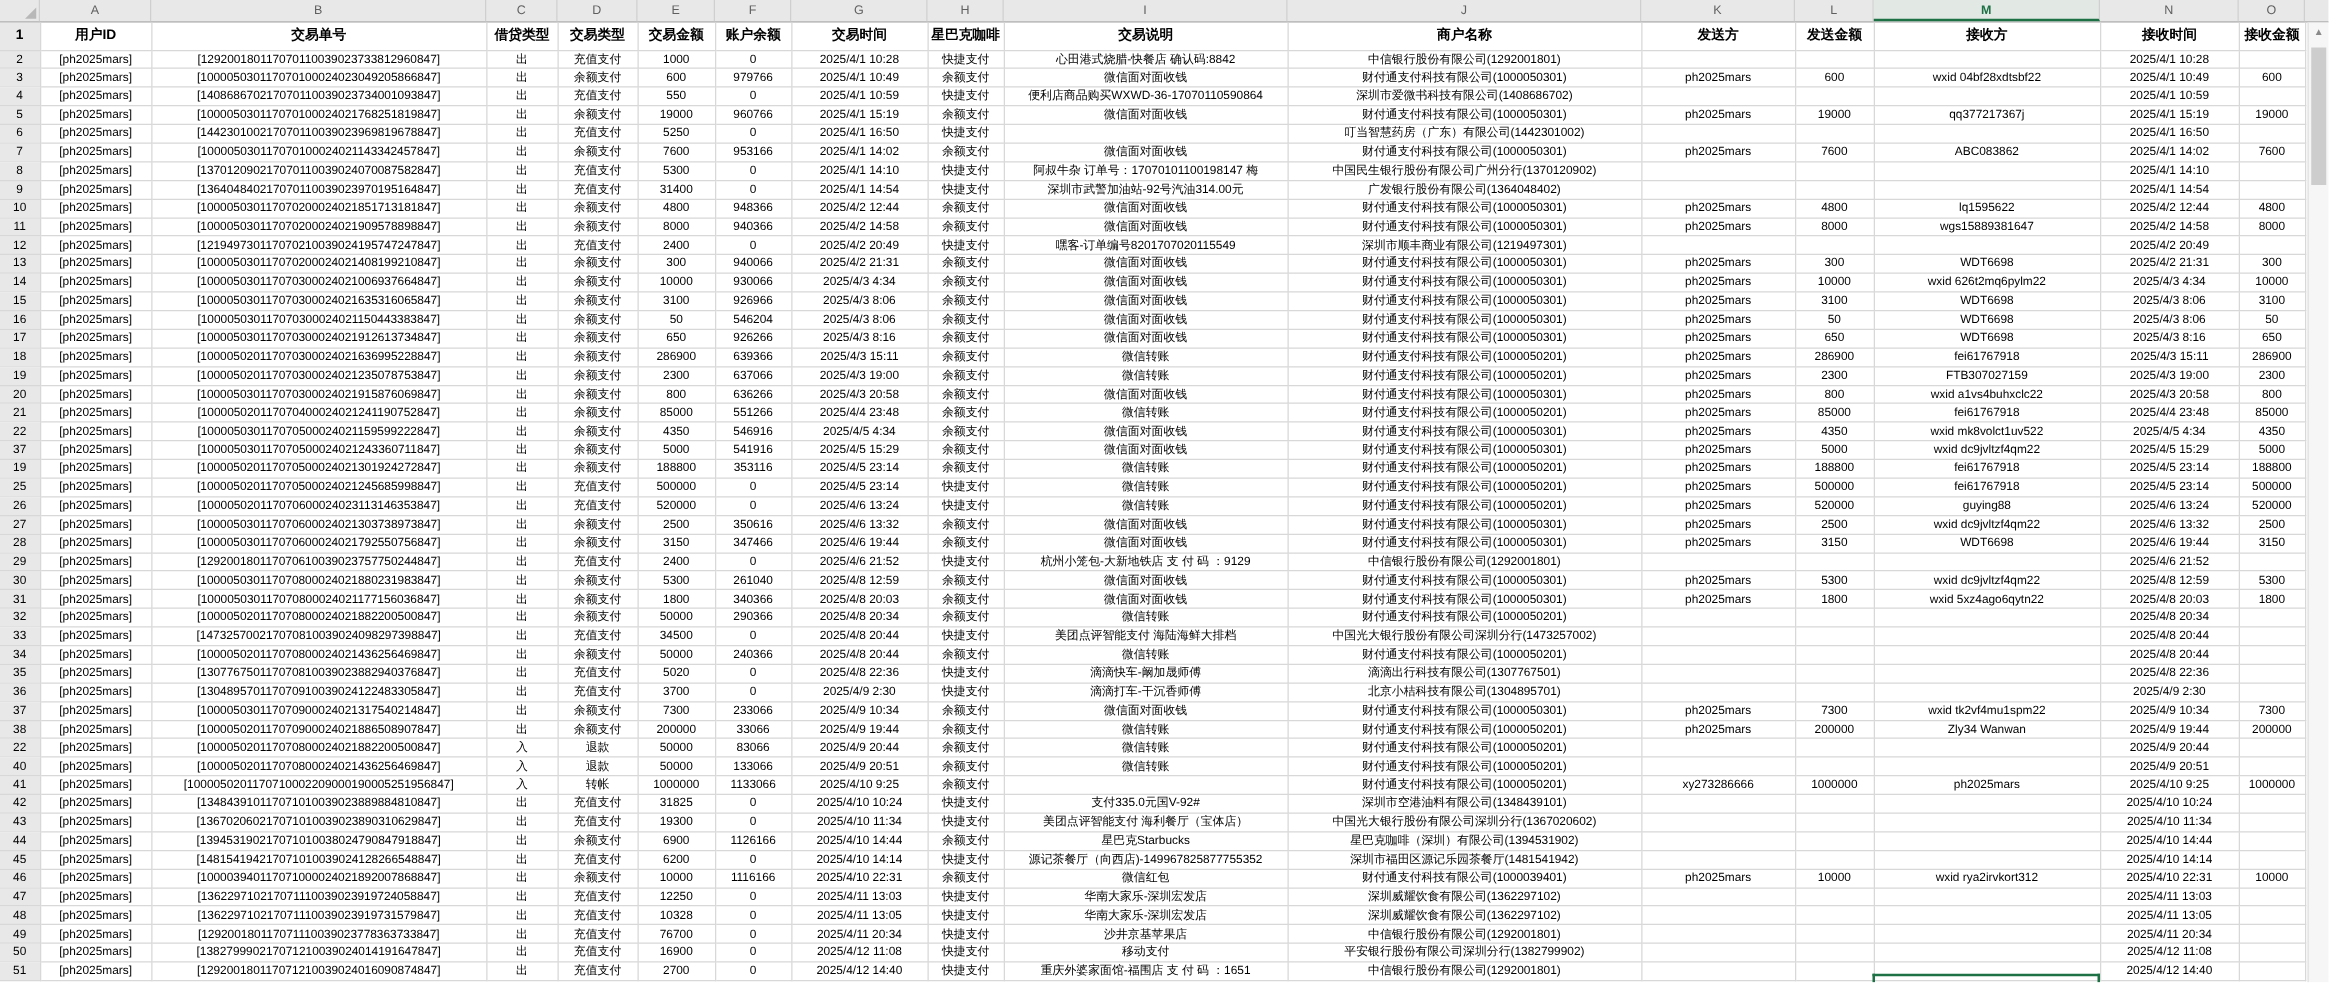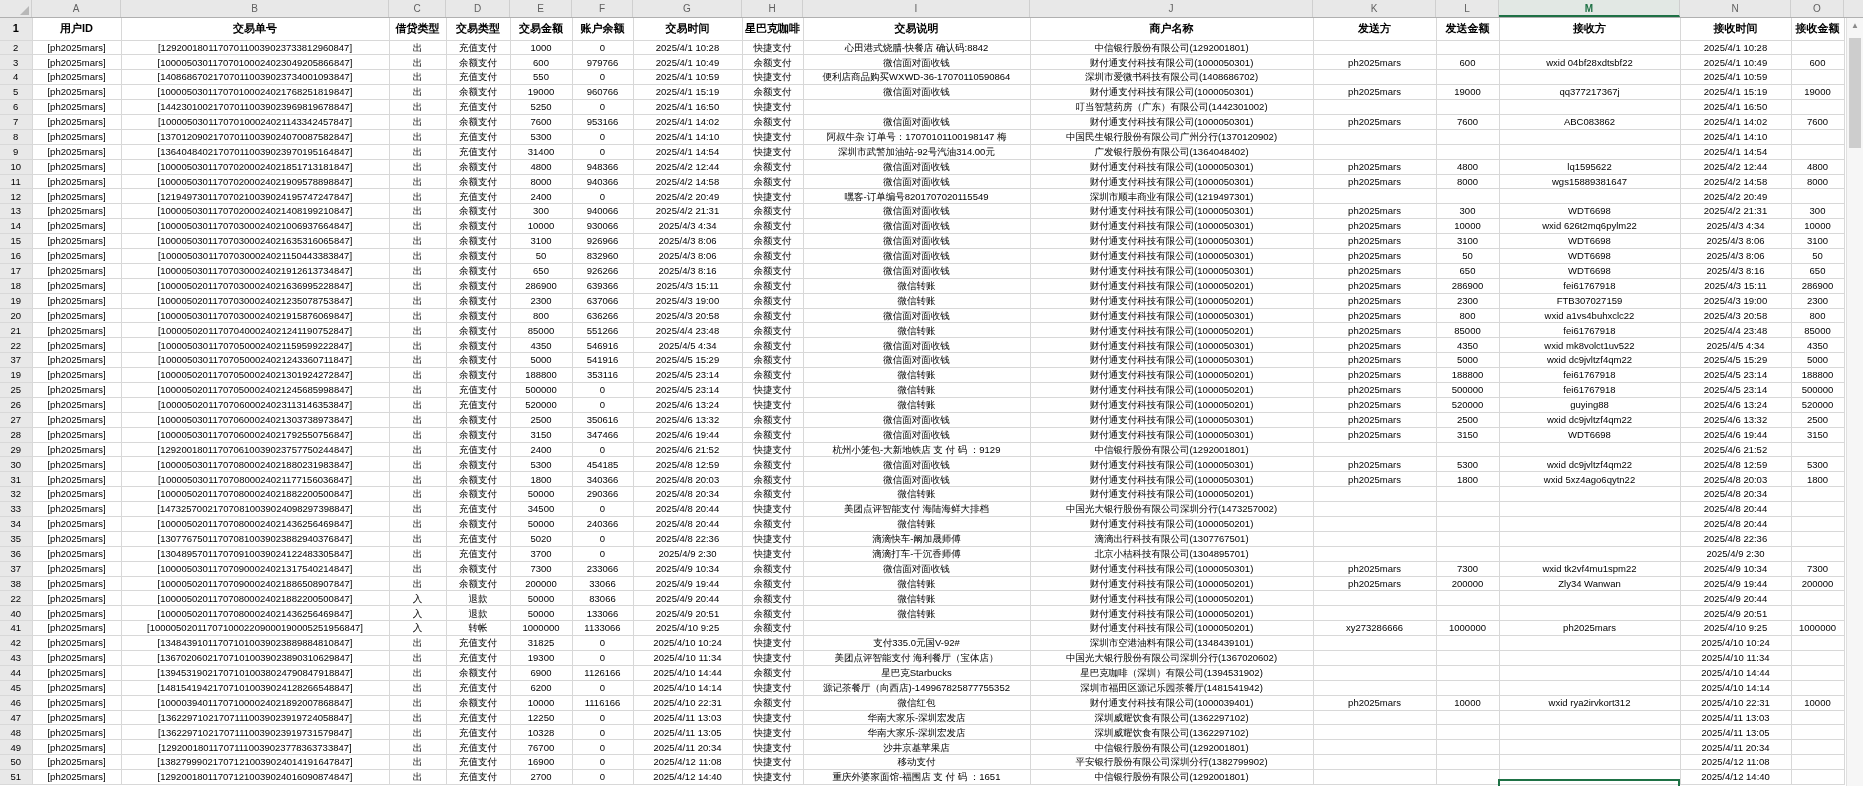--- a/index.html
+++ b/index.html
@@ -344,21 +344,21 @@
           <td>2025/4/3 8:06</td>
           <td>3100</td>
         </tr>
         <tr class="datarow">
           <td class="rownum">16</td>
           <td>[ph2025mars]</td>
           <td>[100005030117070300024021150443383847]</td>
           <td>出</td>
           <td>余额支付</td>
           <td>50</td>
-          <td>832960</td>
+          <td>546204</td>
           <td>2025/4/3 8:06</td>
           <td>余额支付</td>
           <td>微信面对面收钱</td>
           <td>财付通支付科技有限公司(1000050301)</td>
           <td>ph2025mars</td>
           <td>50</td>
           <td>WDT6698</td>
           <td>2025/4/3 8:06</td>
           <td>50</td>
         </tr>
@@ -596,21 +596,21 @@
           <td>2025/4/6 21:52</td>
           <td></td>
         </tr>
         <tr class="datarow">
           <td class="rownum">30</td>
           <td>[ph2025mars]</td>
           <td>[100005030117070800024021880231983847]</td>
           <td>出</td>
           <td>余额支付</td>
           <td>5300</td>
-          <td>454185</td>
+          <td>261040</td>
           <td>2025/4/8 12:59</td>
           <td>余额支付</td>
           <td>微信面对面收钱</td>
           <td>财付通支付科技有限公司(1000050301)</td>
           <td>ph2025mars</td>
           <td>5300</td>
           <td>wxid dc9jvltzf4qm22</td>
           <td>2025/4/8 12:59</td>
           <td>5300</td>
         </tr>

